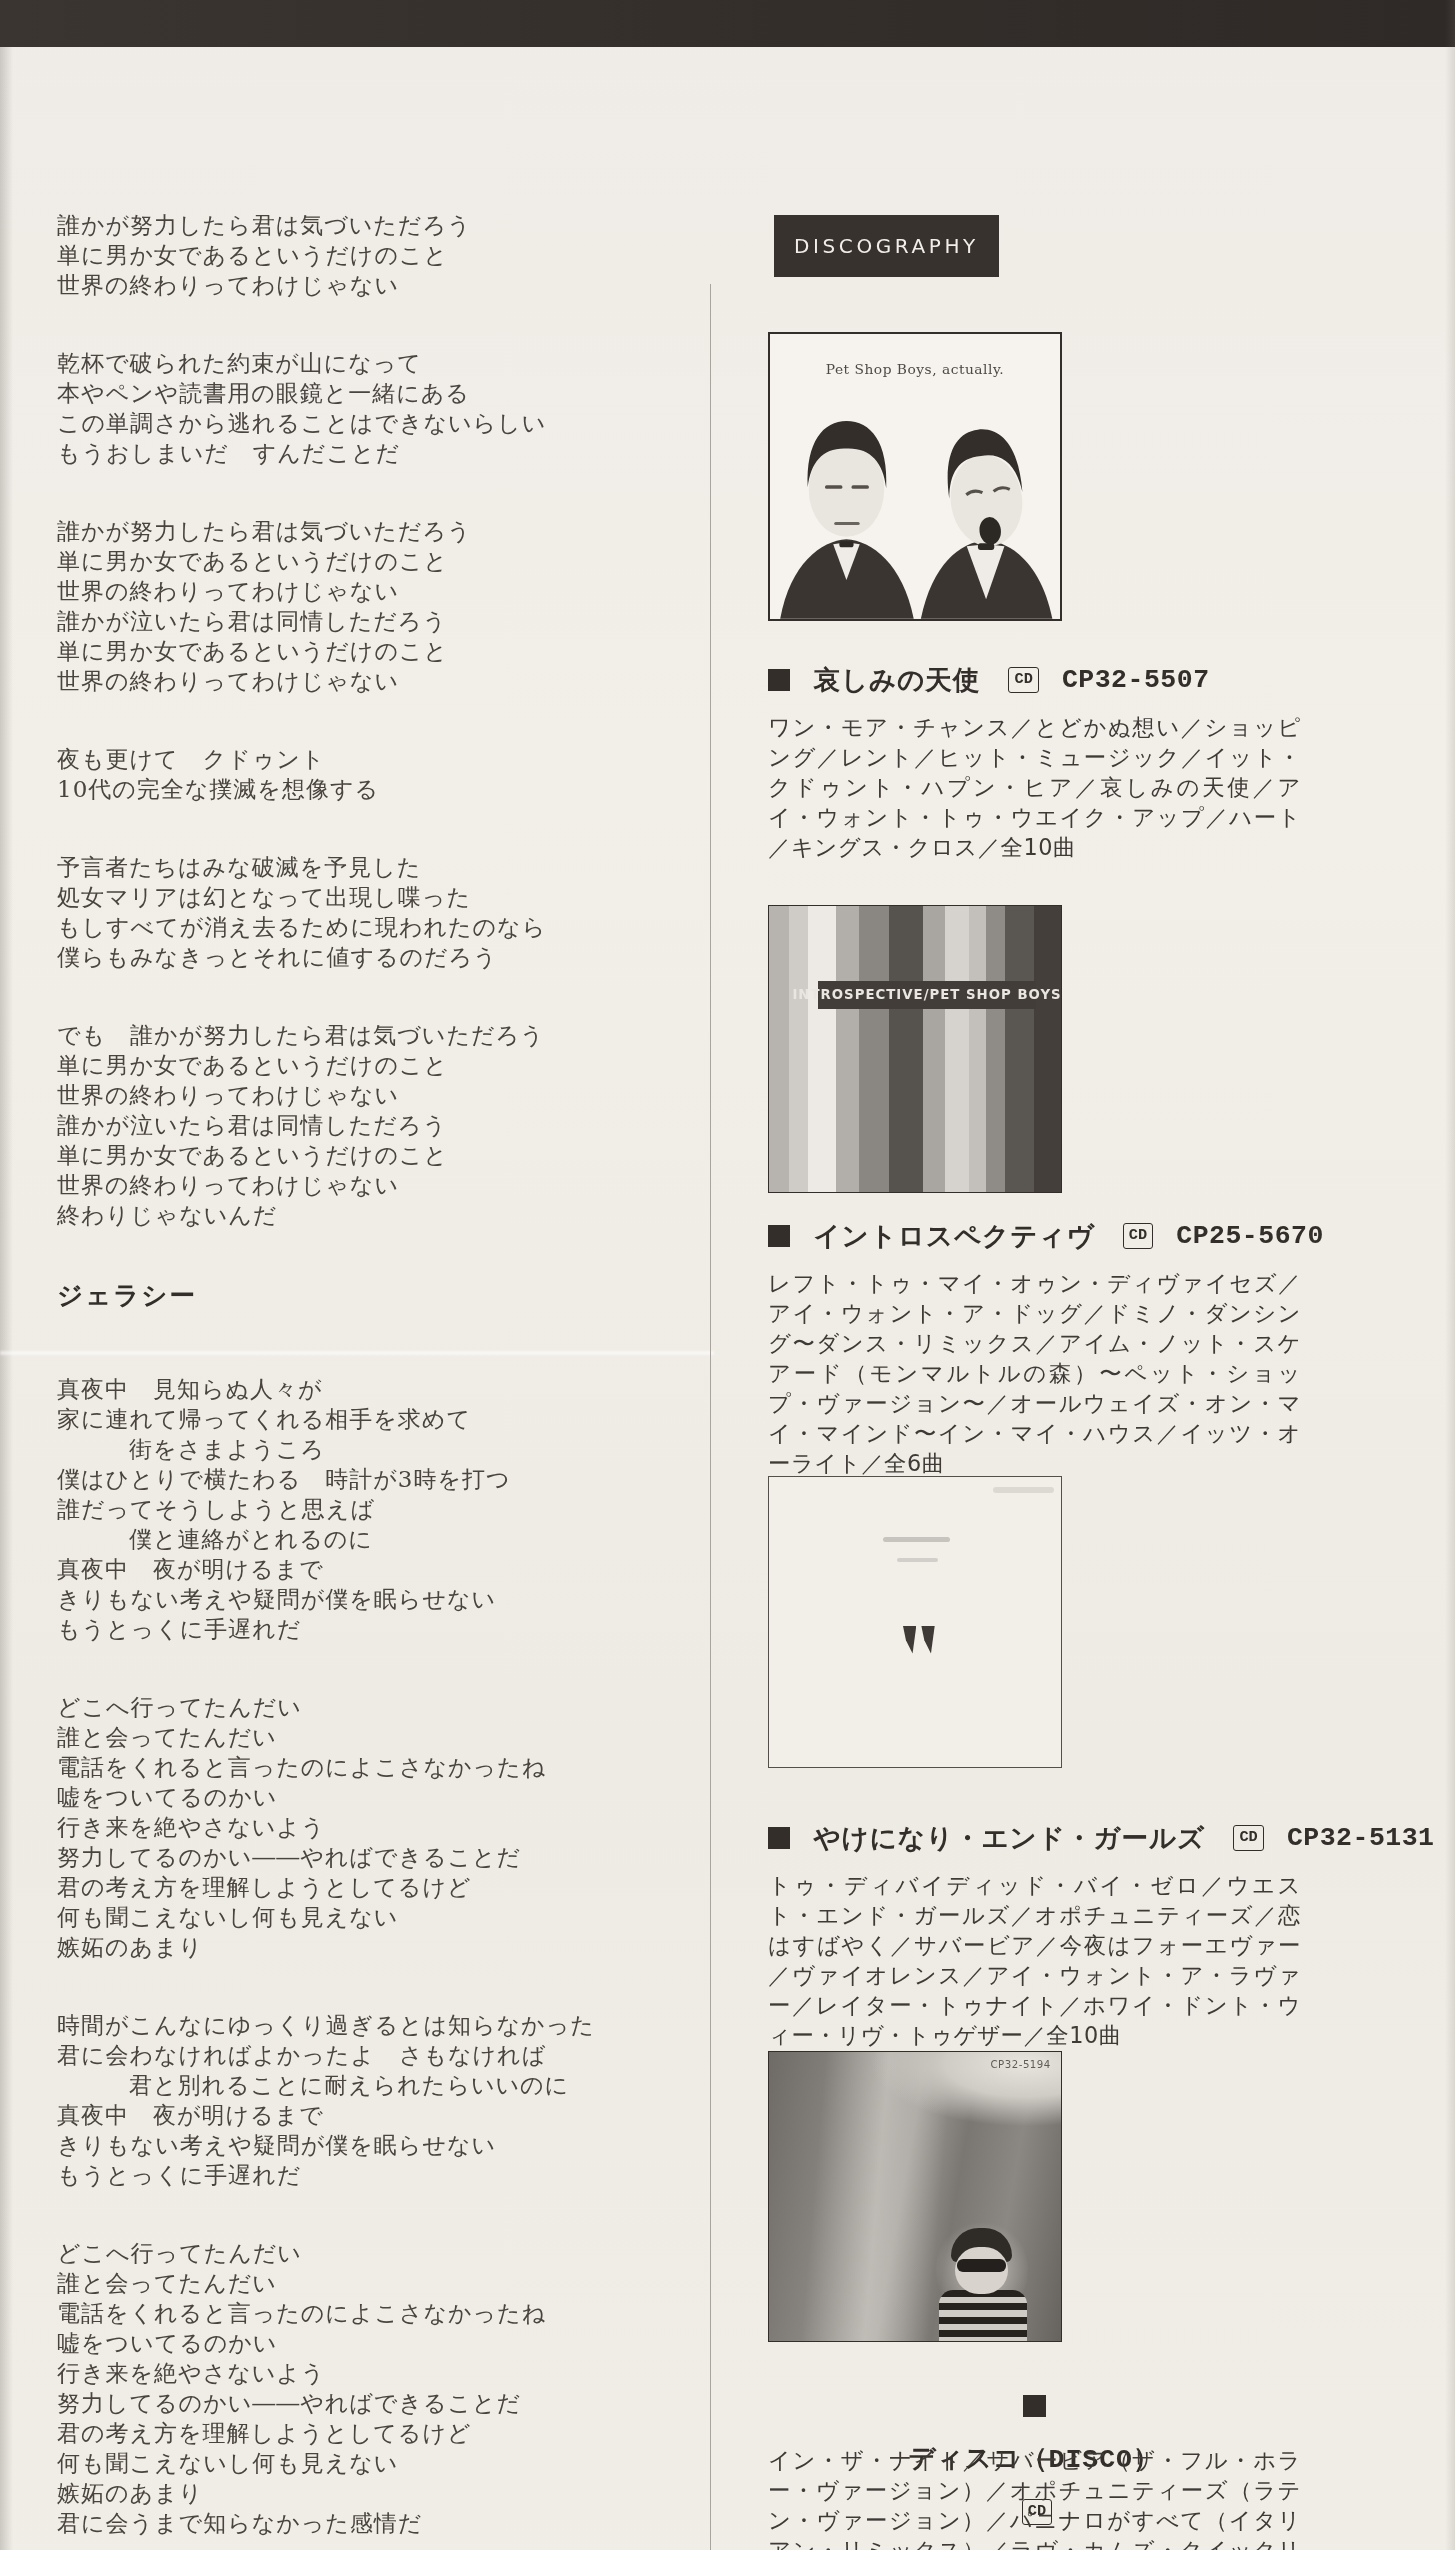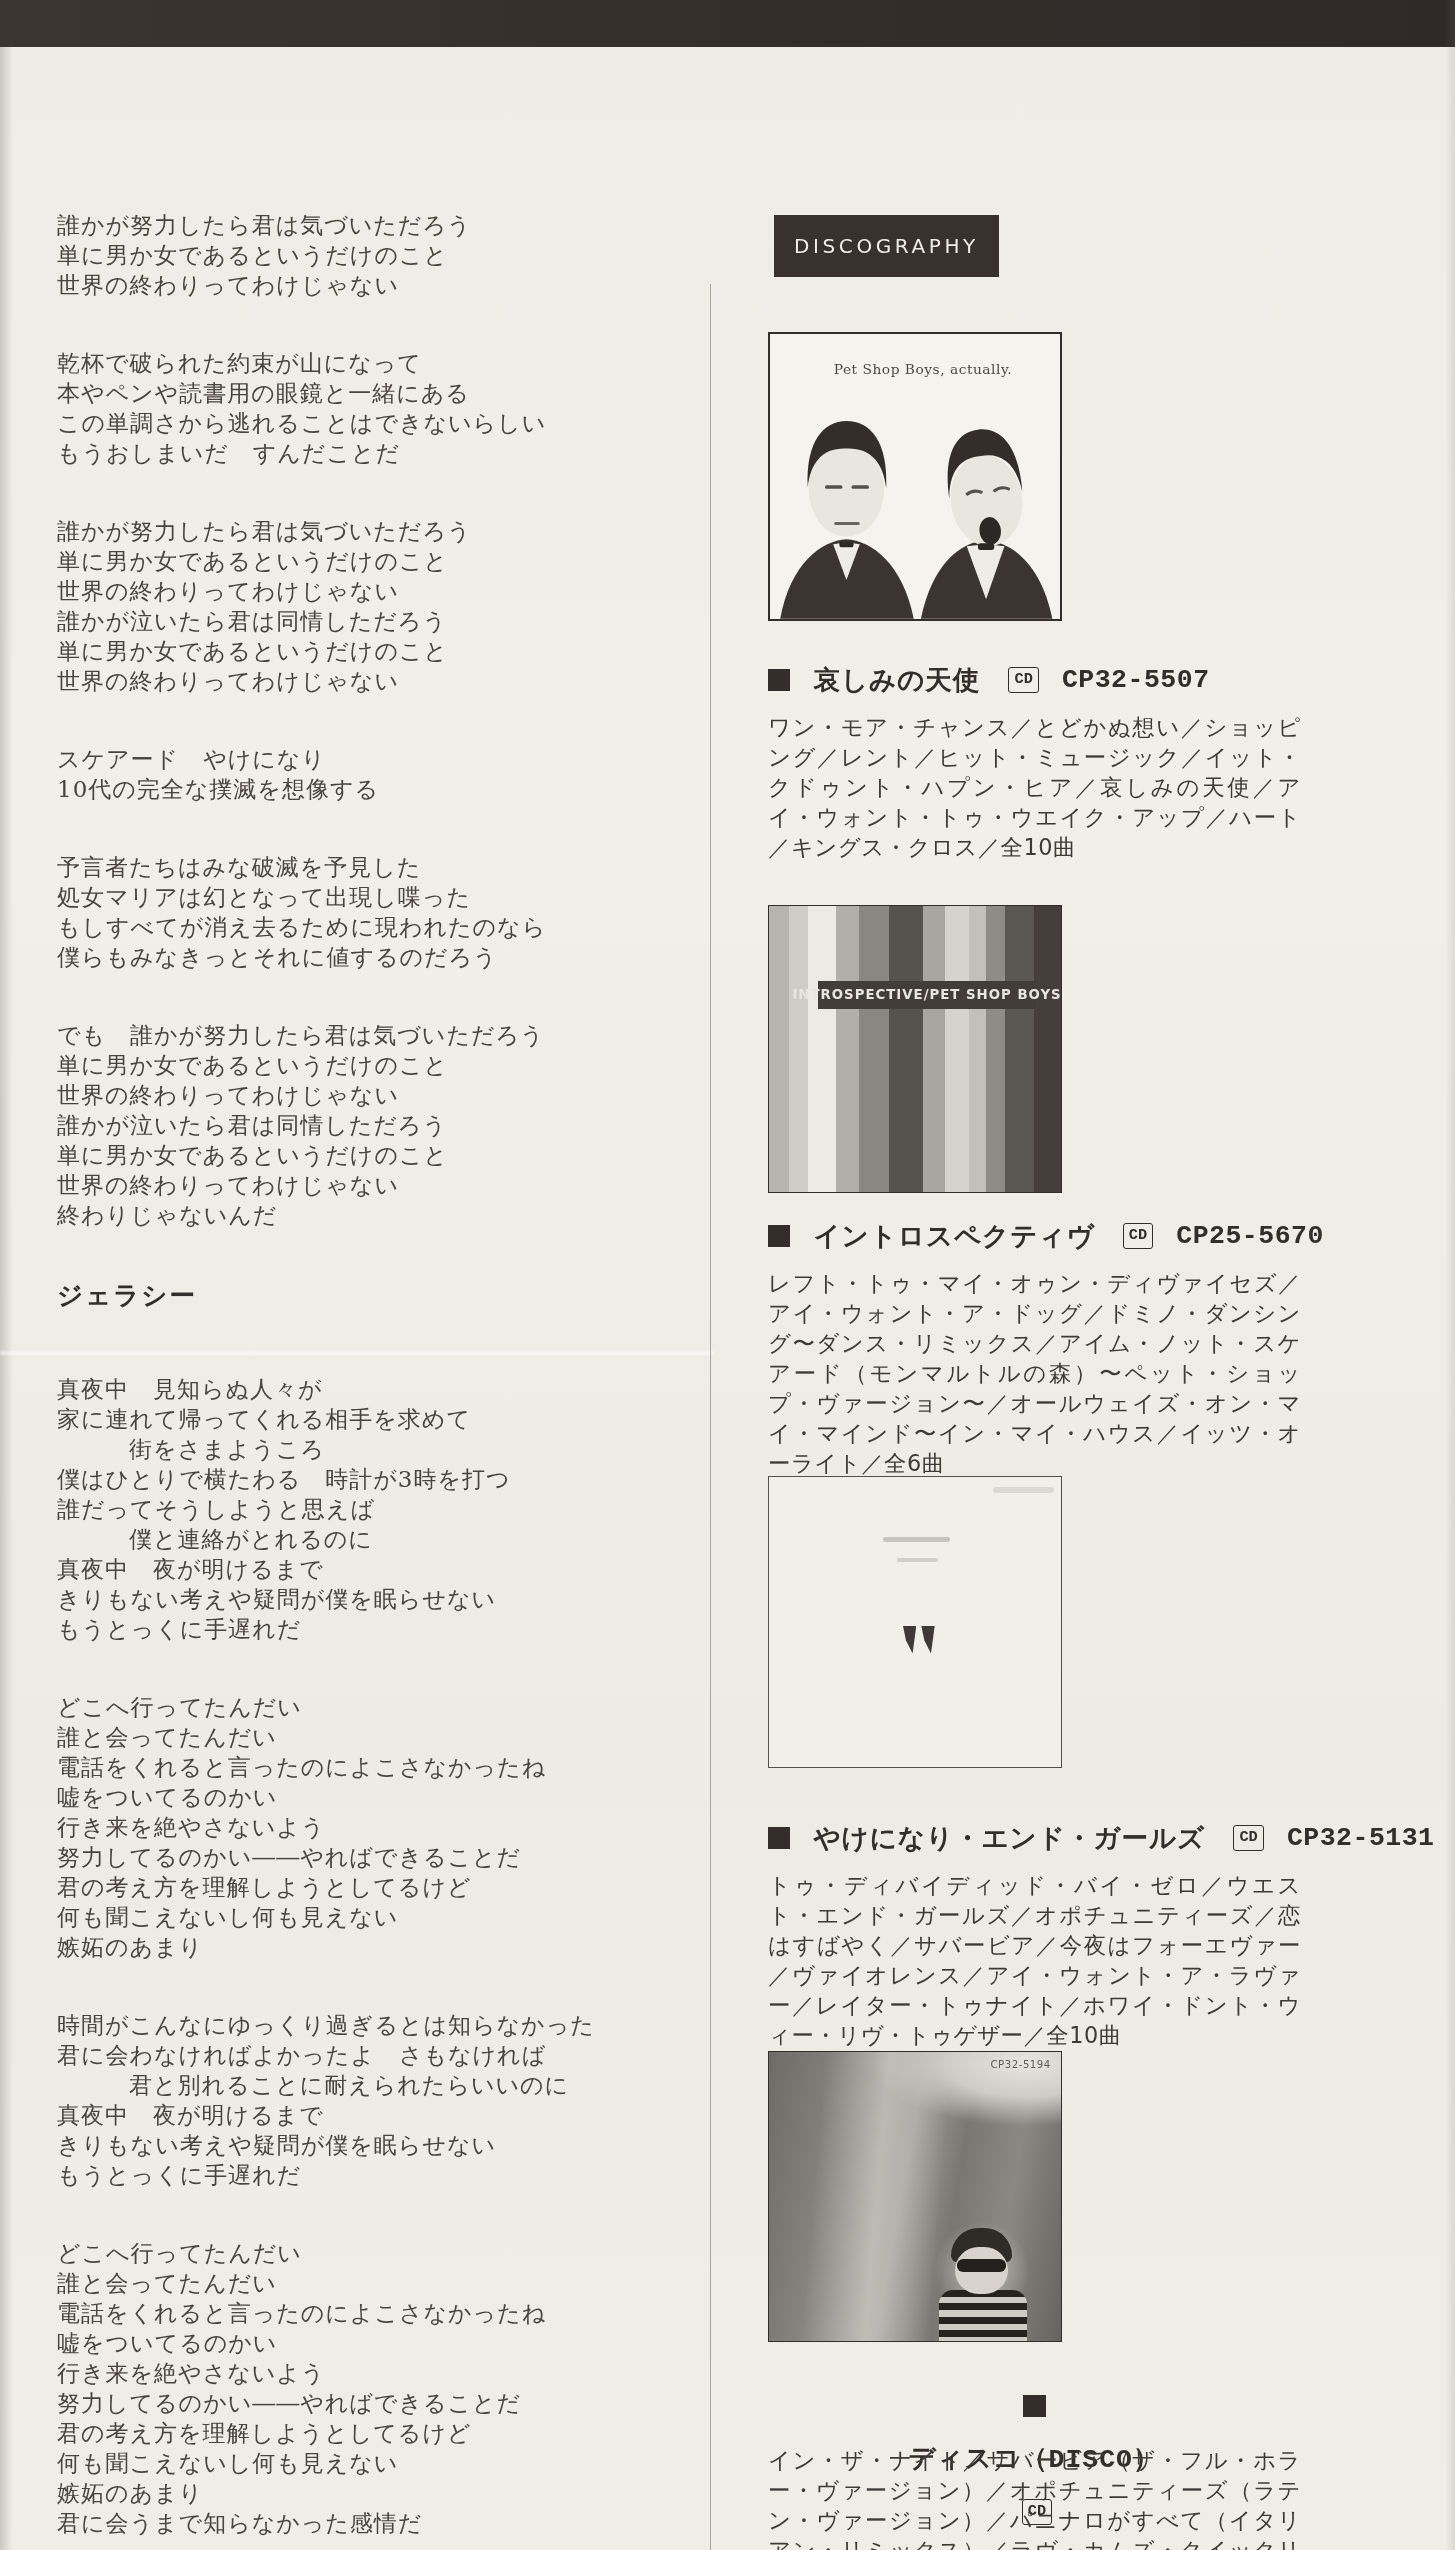--- a/index.html
+++ b/index.html
@@ -29,21 +29,21 @@
   .song-title{margin:25.5px 0 61px 0;font-size:25.5px;font-weight:bold;color:#332e2a;letter-spacing:2px;}
   .stanza.extra-gap{margin-top:31px;}
 
   
   .disco-header{position:absolute;left:774px;top:215px;width:225px;height:62px;
     background:#38322e;color:#f1eee9;display:flex;align-items:center;justify-content:center;
     font-size:20px;font-weight:normal;letter-spacing:3.6px;}
 
   .cover{position:absolute;left:768px;width:294px;border:2px solid #332e2a;box-sizing:border-box;}
   #cover-actually{top:332px;height:289px;background:#f6f3ee;}
-  .actually-caption{position:absolute;left:8px;top:26.5px;width:100%;text-align:center;
+  .actually-caption{position:absolute;left:0;top:26.5px;width:100%;text-align:center;
     font-family:"DejaVu Serif",serif;font-size:13.8px;color:#4e4944;letter-spacing:0.5px;}
   #cover-introspective{top:873px;height:288px;border-width:1.5px;
     background:linear-gradient(90deg,
       #b7b3ae 0 20.4px,#cfccc7 20.4px 39px,#edeae5 39px 67px,#b2aeaa 67px 90px,
       #8a8682 90px 120px,#56524e 120px 154px,#a9a5a1 154px 176px,#d6d3ce 176px 200px,
       #c3bfba 200px 217px,#8f8b87 217px 236px,#5a5652 236px 265px,#453f3b 265px 291px);margin-top:32px;}
   .intro-label{position:absolute;left:49px;top:75px;width:218px;height:27.5px;background:#423d39;
     color:#e9e6e1;display:flex;align-items:center;justify-content:center;
     font-size:13.3px;font-weight:bold;letter-spacing:1px;white-space:nowrap;}
   #cover-westend{top:1476px;height:292px;border-width:1.5px;border-color:#544f4a;background:#f2efe9;}
@@ -100,21 +100,21 @@
     <p class="stanza">乾杯で破られた約束が山になって
 本やペンや読書用の眼鏡と一緒にある
 この単調さから逃れることはできないらしい
 もうおしまいだ　すんだことだ</p>
     <p class="stanza">誰かが努力したら君は気づいただろう
 単に男か女であるというだけのこと
 世界の終わりってわけじゃない
 誰かが泣いたら君は同情しただろう
 単に男か女であるというだけのこと
 世界の終わりってわけじゃない</p>
-    <p class="stanza">スケアード　やけになり
+    <p class="stanza">夜も更けて　クドゥント
 10代の完全な撲滅を想像する</p>
     <p class="stanza">予言者たちはみな破滅を予見した
 処女マリアは幻となって出現し喋った
 もしすべてが消え去るために現われたのなら
 僕らもみなきっとそれに値するのだろう</p>
     <p class="stanza">でも　誰かが努力したら君は気づいただろう
 単に男か女であるというだけのこと
 世界の終わりってわけじゃない
 誰かが泣いたら君は同情しただろう
 単に男か女であるというだけのこと

